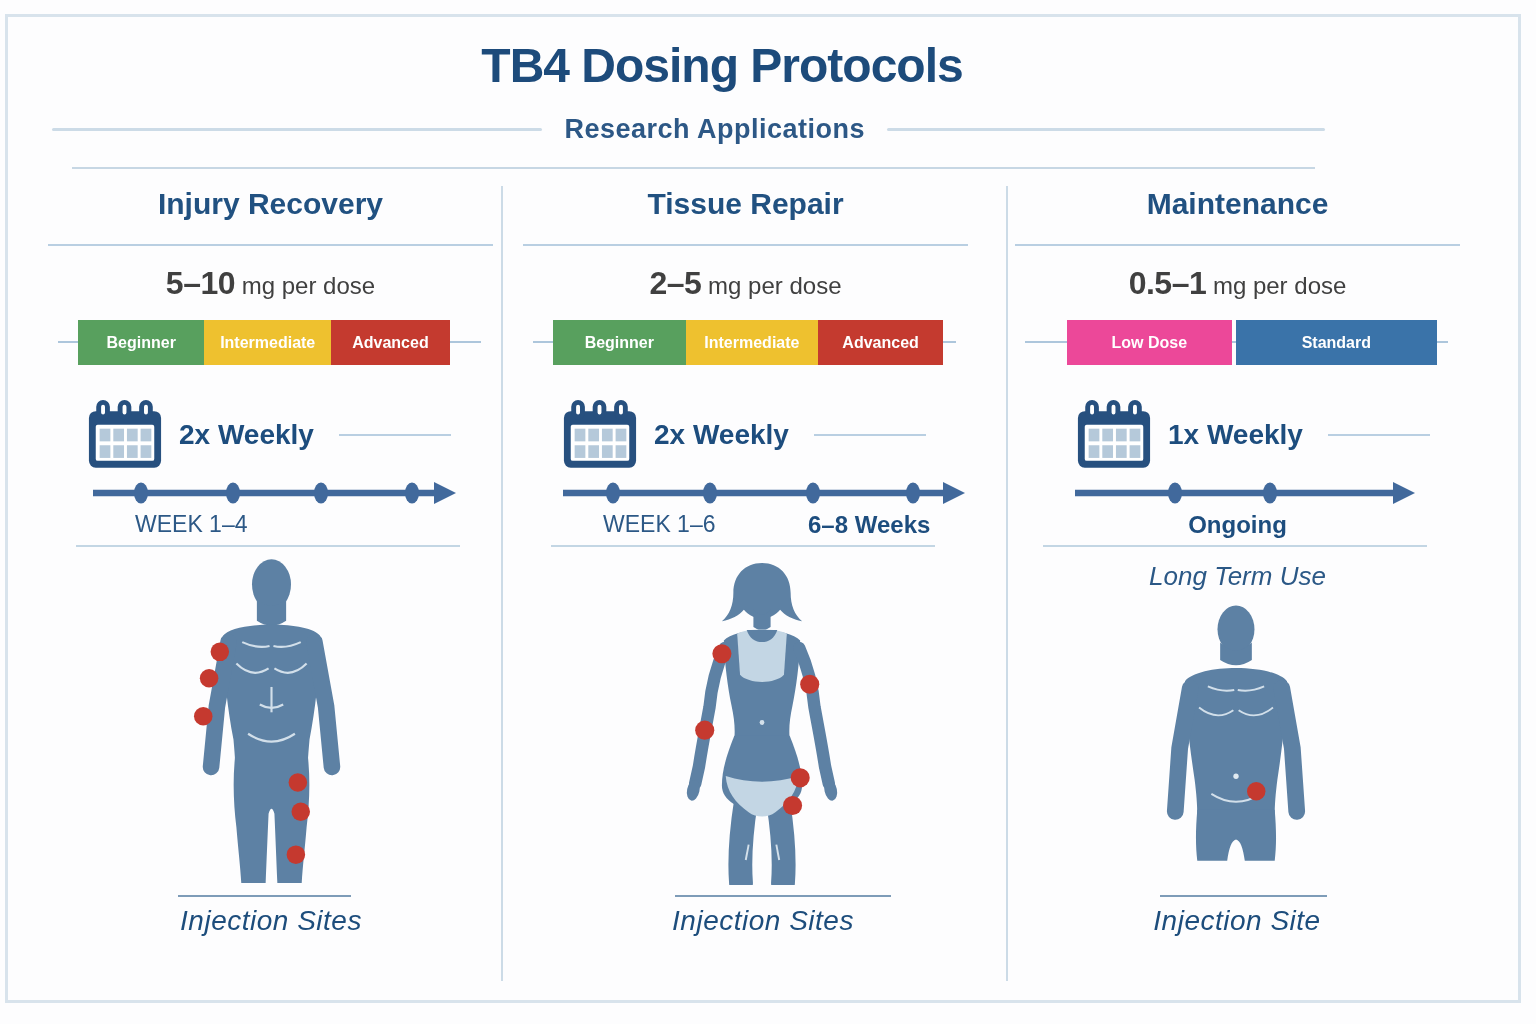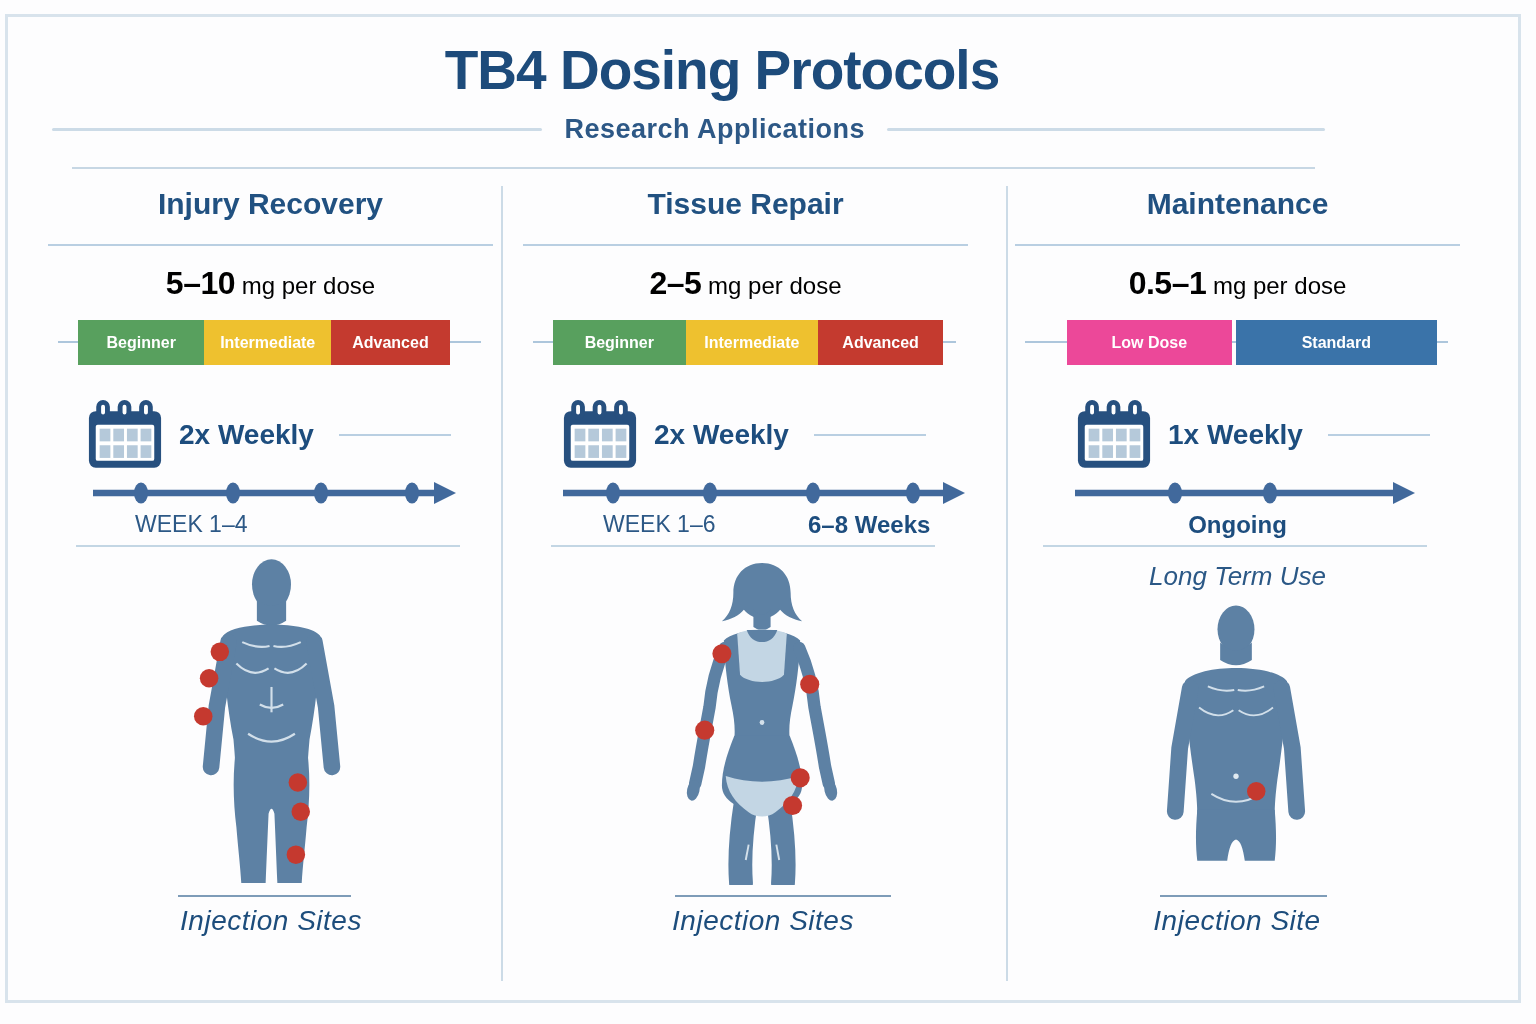--- a/index.html
+++ b/index.html
@@ -1,35 +1,35 @@
 <!DOCTYPE html>
 <html><head>
 <meta charset="utf-8">
 <style>
   html,body{margin:0;padding:0;background:#ffffff;}
   .canvas{position:relative;width:1536px;height:1024px;background:#fdfdfe;overflow:hidden;
           font-family:"Liberation Sans",sans-serif;color:#1d4c7c;}
   .frame{position:absolute;left:5px;top:14px;width:1516px;height:989px;
          border:3px solid #d8e3ec;box-sizing:border-box;pointer-events:none;}
   .title{position:absolute;top:38px;left:0;right:92px;text-align:center;
-         font-size:55px;font-weight:700;letter-spacing:-1px;color:#1d4b7b;}
+         font-size:48px;font-weight:700;letter-spacing:-1px;color:#1d4b7b;}
   .subtitle-row{position:absolute;top:114px;left:52px;width:1273px;display:flex;align-items:center;gap:22px;}
   .sline{height:3px;background:#ccdbe7;border-radius:2px;}
   .sline.l{flex:1.12;} .sline.r{flex:1;}
   .subtitle{font-size:27px;font-weight:700;color:#2d5886;letter-spacing:.5px;white-space:nowrap;}
   .fullline{position:absolute;top:167px;left:72px;width:1243px;height:2px;background:#c7d7e4;}
   .vdiv{position:absolute;top:186px;width:2px;height:795px;background:#ccdbe7;}
   .vdiv.d1{left:501px;} .vdiv.d2{left:1006px;}
 
   .col{position:absolute;top:185px;width:445px;height:812px;}
   .col1{left:48px;} .col2{left:523px;} .col3{left:1015px;}
   .col-title{position:absolute;top:2px;left:0;right:0;text-align:center;
              font-size:30px;font-weight:700;color:#215181;}
   .col-underline{position:absolute;top:59px;left:0;right:0;height:2px;background:#b9cfe2;}
-  .dose{position:absolute;top:80px;left:0;right:0;text-align:center;color:#000000;font-size:24px;}
+  .dose{position:absolute;top:80px;left:0;right:0;text-align:center;color:#404040;font-size:24px;}
   .dose b{font-size:32px;font-weight:700;letter-spacing:-.5px;}
   .flank{position:absolute;top:156px;left:10px;right:12px;height:2px;background:#adc6dc;z-index:0;}
   .levels{position:absolute;top:135px;left:30px;right:43px;height:45px;display:flex;z-index:1;}
   .col2 .levels{right:25px;} .col3 .levels{left:52px;right:23px;}
   .levels .seg{display:flex;align-items:center;justify-content:center;
                color:#fff;font-size:16px;font-weight:700;white-space:nowrap;overflow:hidden;}
   .freq{position:absolute;top:212px;left:38px;right:42px;height:76px;display:flex;align-items:center;gap:15px;}
   .col3 .freq{left:60px;right:30px;}
   .cal{width:78px;height:73px;flex:none;}
   .freq-text{font-size:28px;font-weight:700;color:#1d4d7e;white-space:nowrap;}

